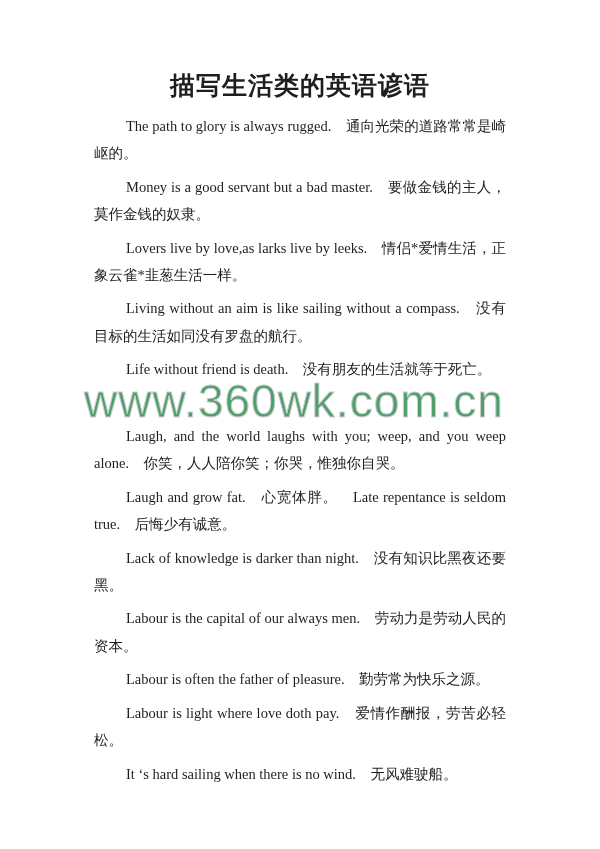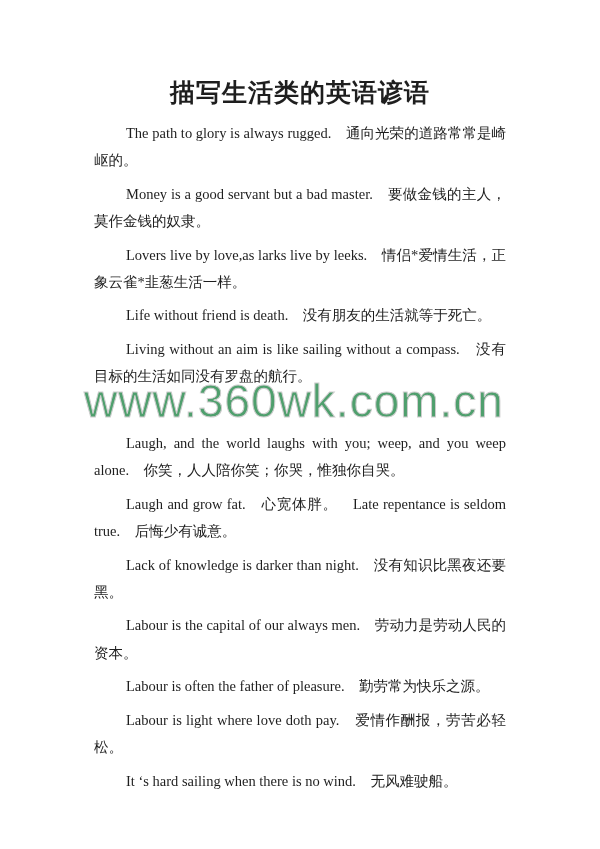--- a/index.html
+++ b/index.html
@@ -26,21 +26,21 @@
     color: #15803d;
     -webkit-text-stroke: 1px #bdbdbd;
     opacity: 0.75;
     white-space: nowrap;
     pointer-events: none;
     z-index: 1;
   }
   .title {
     position: relative;
     z-index: 2;
-    margin: 7px;
+    margin: 0;
     padding-top: 70px;
     text-align: center;
     font-size: 25px;
     font-weight: bold;
     line-height: 32px;
     letter-spacing: 1px;
   }
   .content {
     position: relative;
     z-index: 2;
@@ -63,22 +63,22 @@
 <div class="page">
 
   <div class="watermark">www.360wk.com.cn</div>
 
   <h1 class="title">描写生活类的英语谚语</h1>
 
   <div class="content">
     <p>The path to glory is always rugged.　通向光荣的道路常常是崎岖的。</p>
     <p>Money is a good servant but a bad master.　要做金钱的主人，莫作金钱的奴隶。</p>
     <p>Lovers live by love,as larks live by leeks.　情侣*爱情生活，正象云雀*韭葱生活一样。</p>
+    <p>Living without an aim is like sailing without a compass.　没有目标的生活如同没有罗盘的航行。</p>
     <p>Life without friend is death.　没有朋友的生活就等于死亡。</p>
-    <p>Living without an aim is like sailing without a compass.　没有目标的生活如同没有罗盘的航行。</p>
     <p></p>
     <p>Laugh, and the world laughs with you; weep, and you weep alone.　你笑，人人陪你笑；你哭，惟独你自哭。</p>
     <p>Laugh and grow fat.　心宽体胖。　Late repentance is seldom true.　后悔少有诚意。</p>
     <p>Lack of knowledge is darker than night.　没有知识比黑夜还要黑。</p>
     <p>Labour is the capital of our always men.　劳动力是劳动人民的资本。</p>
     <p>Labour is often the father of pleasure.　勤劳常为快乐之源。</p>
     <p>Labour is light where love doth pay.　爱情作酬报，劳苦必轻松。</p>
     <p>It ‘s hard sailing when there is no wind.　无风难驶船。</p>
   </div>
 

